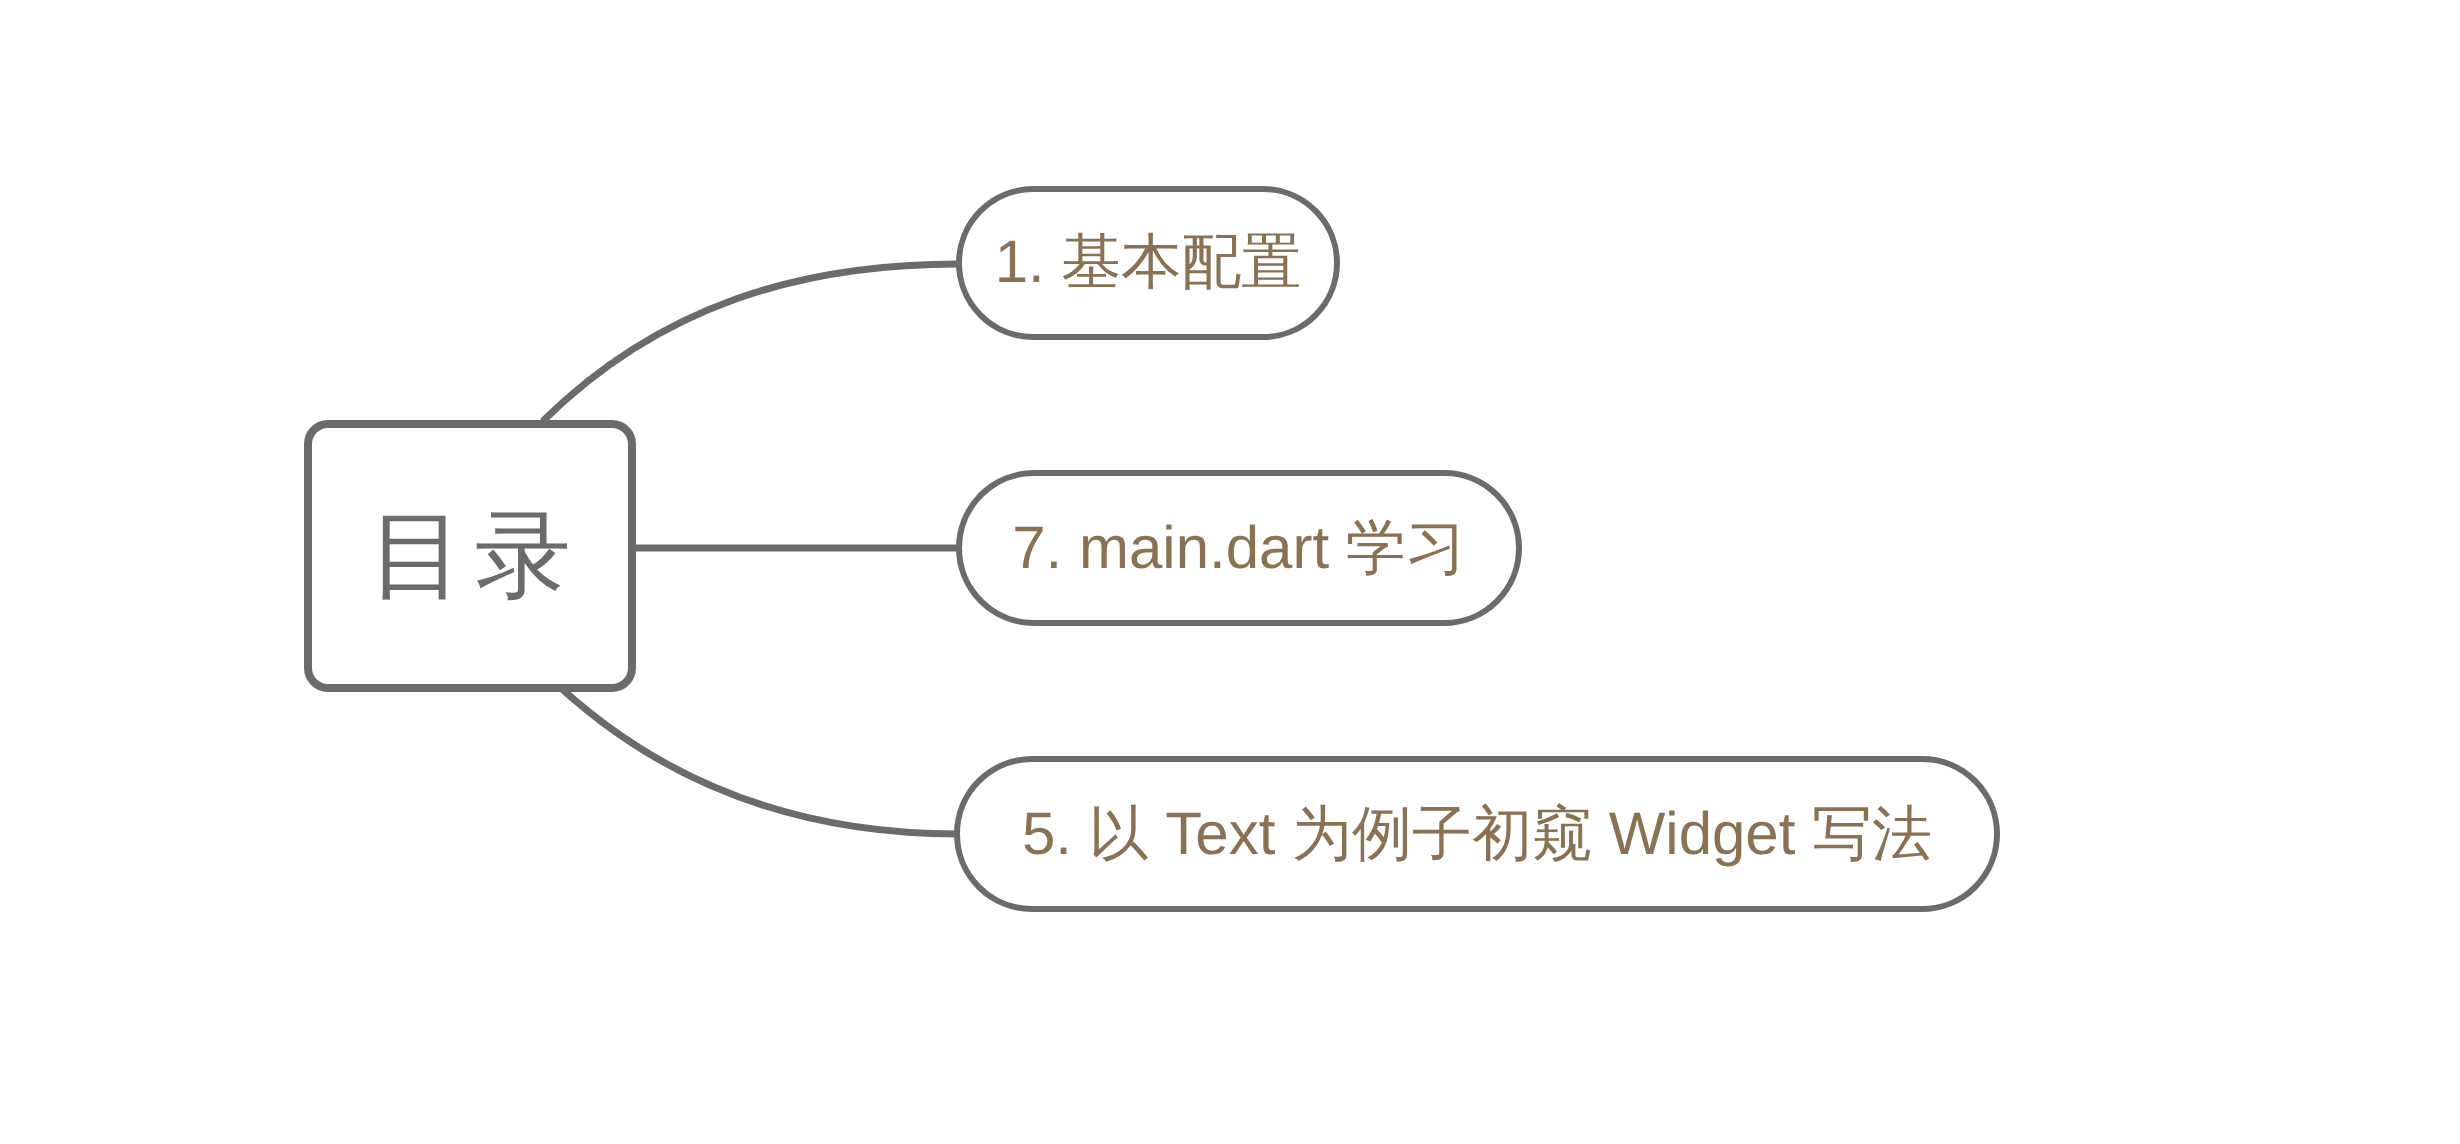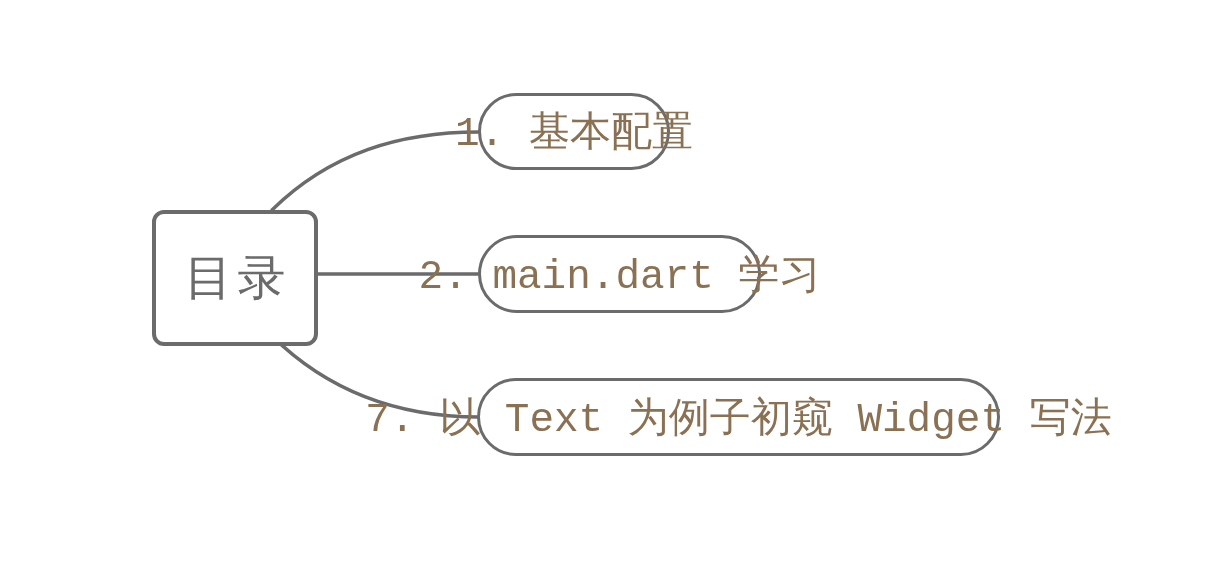--- a/index.html
+++ b/index.html
@@ -45,23 +45,22 @@
     border: 4px solid var(--node-border, #6b6b6b);
     border-radius: 12px;
     font-size: 48px;
     letter-spacing: 5px;
     color: var(--root-text, #6b6b6b);
     padding-left: 5px; 
   }
   .branch-node {
     border: 3px solid var(--node-border, #6b6b6b);
     border-radius: 39px;
-    font-size: 41px;
+    font-size: 30px;
     color: var(--branch-text, #8a7153);
-    font-family: Liberation Mono, monospace;
   }
   .branch-1 { left: 478px; top: 93px;  width: 192px; height: 77px; }
   .branch-2 { left: 478px; top: 235px; width: 283px; height: 78px; }
   .branch-3 { left: 477px; top: 378px; width: 523px; height: 78px; }
 </style>
 </head>
 <body>
 
 <div class="canvas">
 
@@ -73,20 +72,20 @@
 
   <div class="node root-node">
     <span>目录</span>
   </div>
 
   <div class="node branch-node branch-1">
     <span>1. 基本配置</span>
   </div>
 
   <div class="node branch-node branch-2">
-    <span>2. main.dart 学习</span>
+    <span>7. main.dart 学习</span>
   </div>
 
   <div class="node branch-node branch-3">
-    <span>7. 以 Text 为例子初窥 Widget 写法</span>
+    <span>5. 以 Text 为例子初窥 Widget 写法</span>
   </div>
 
 </div>
 
 </body></html>

